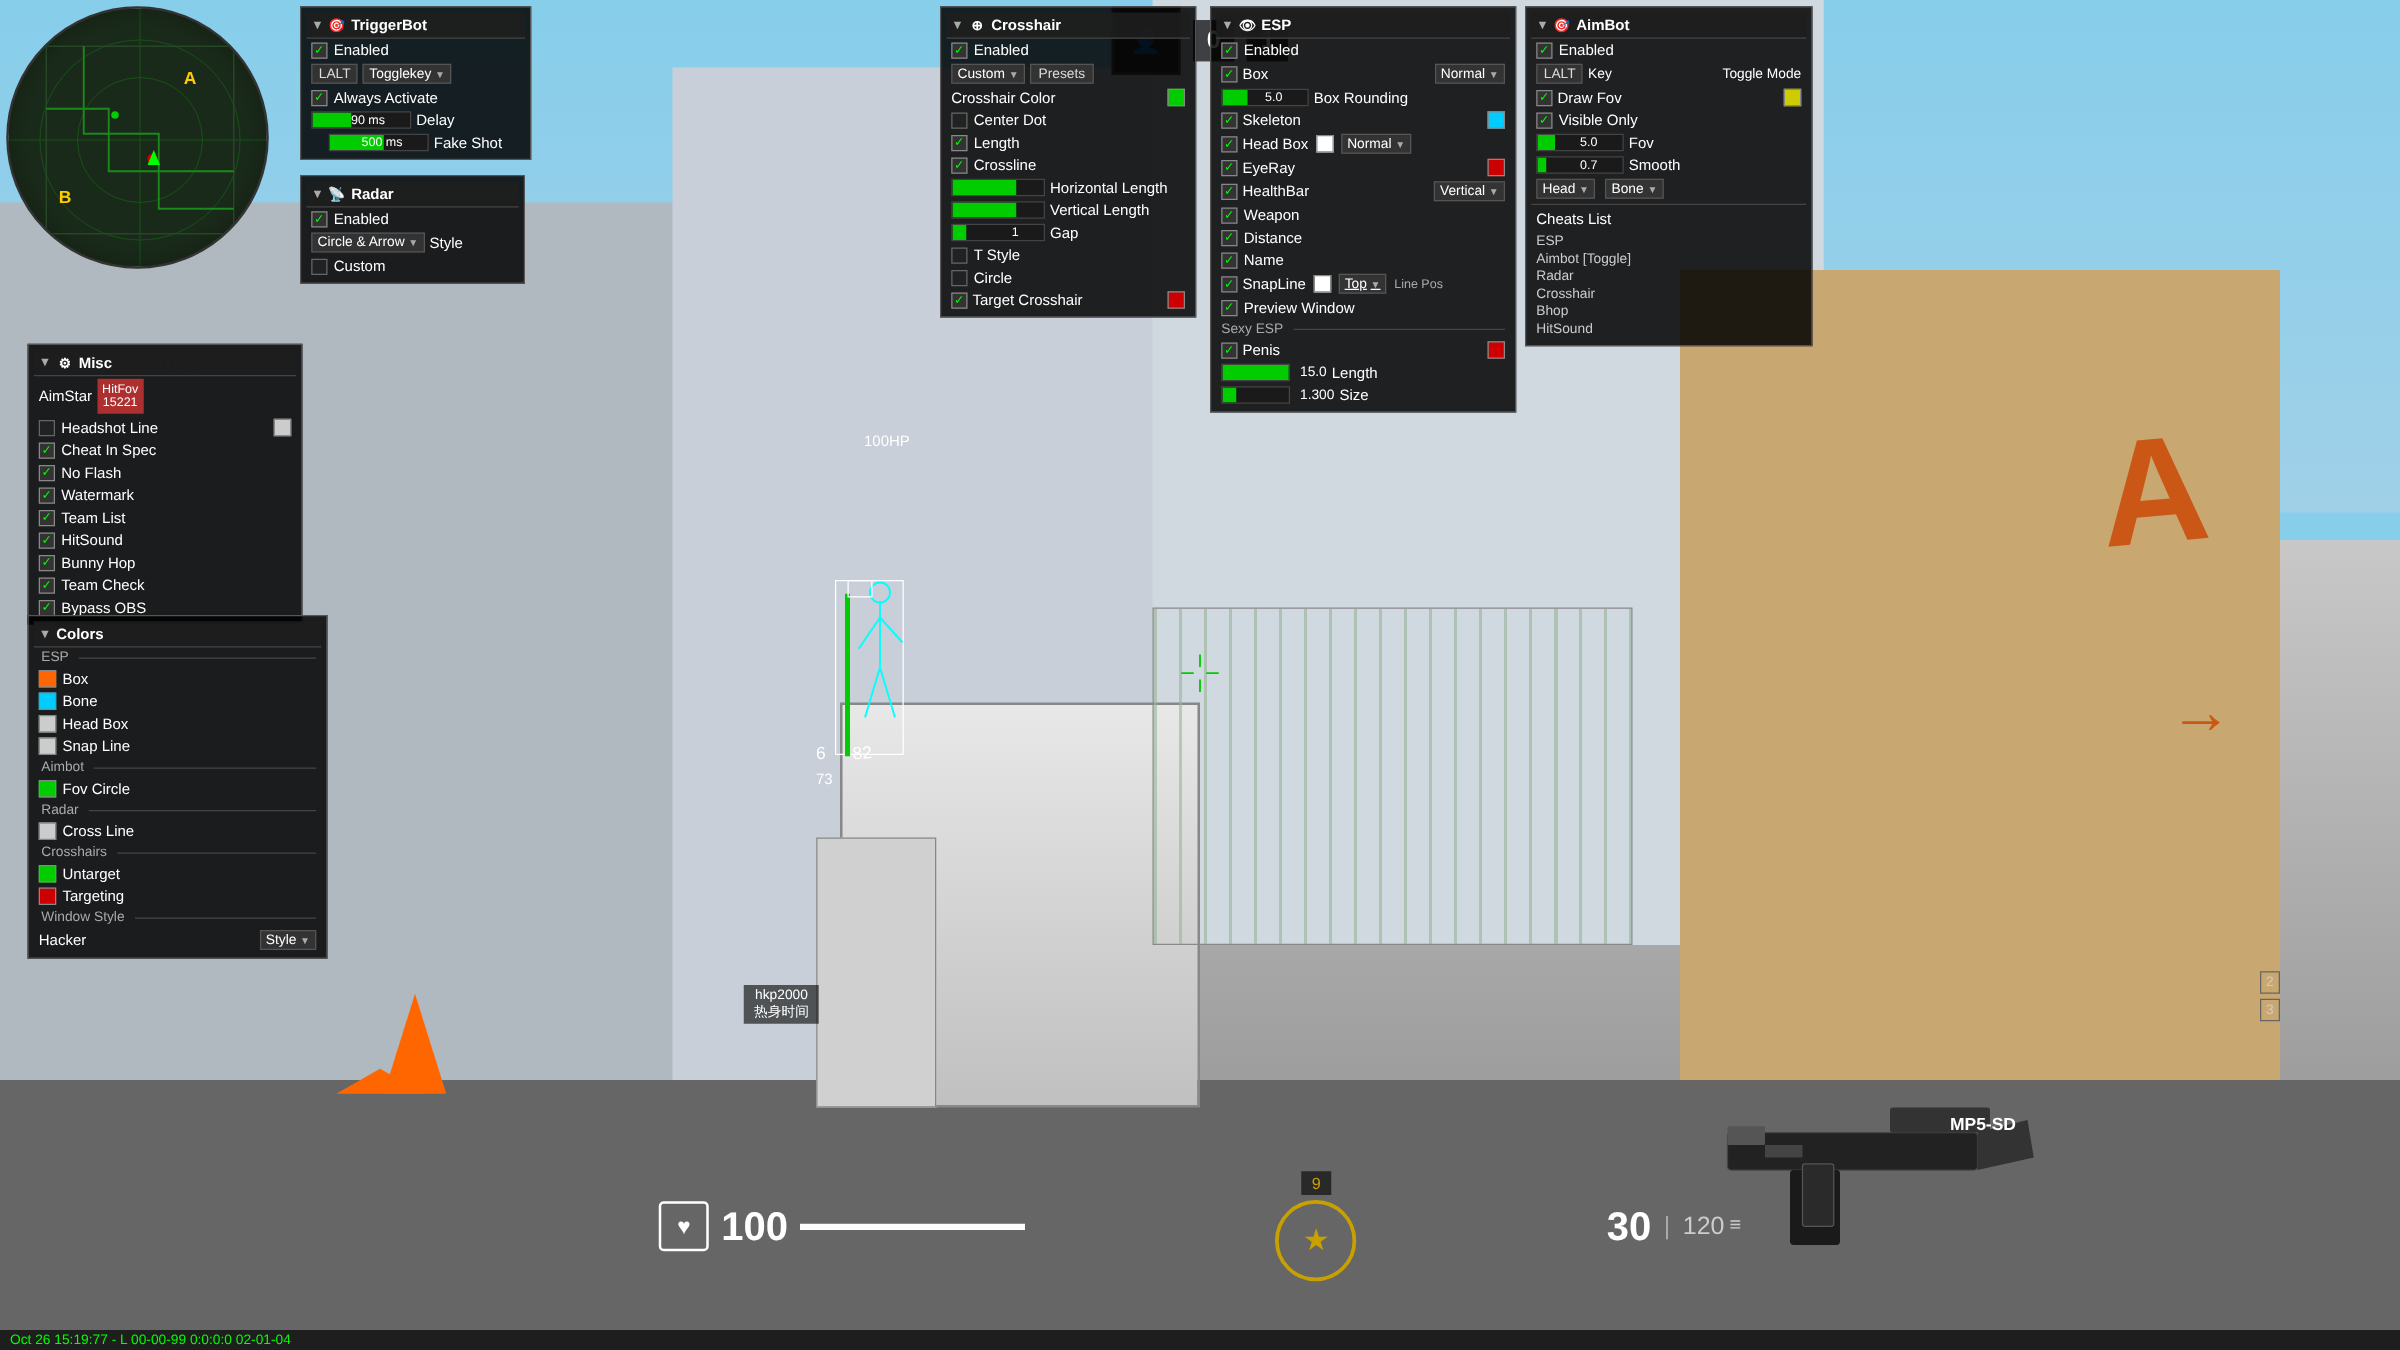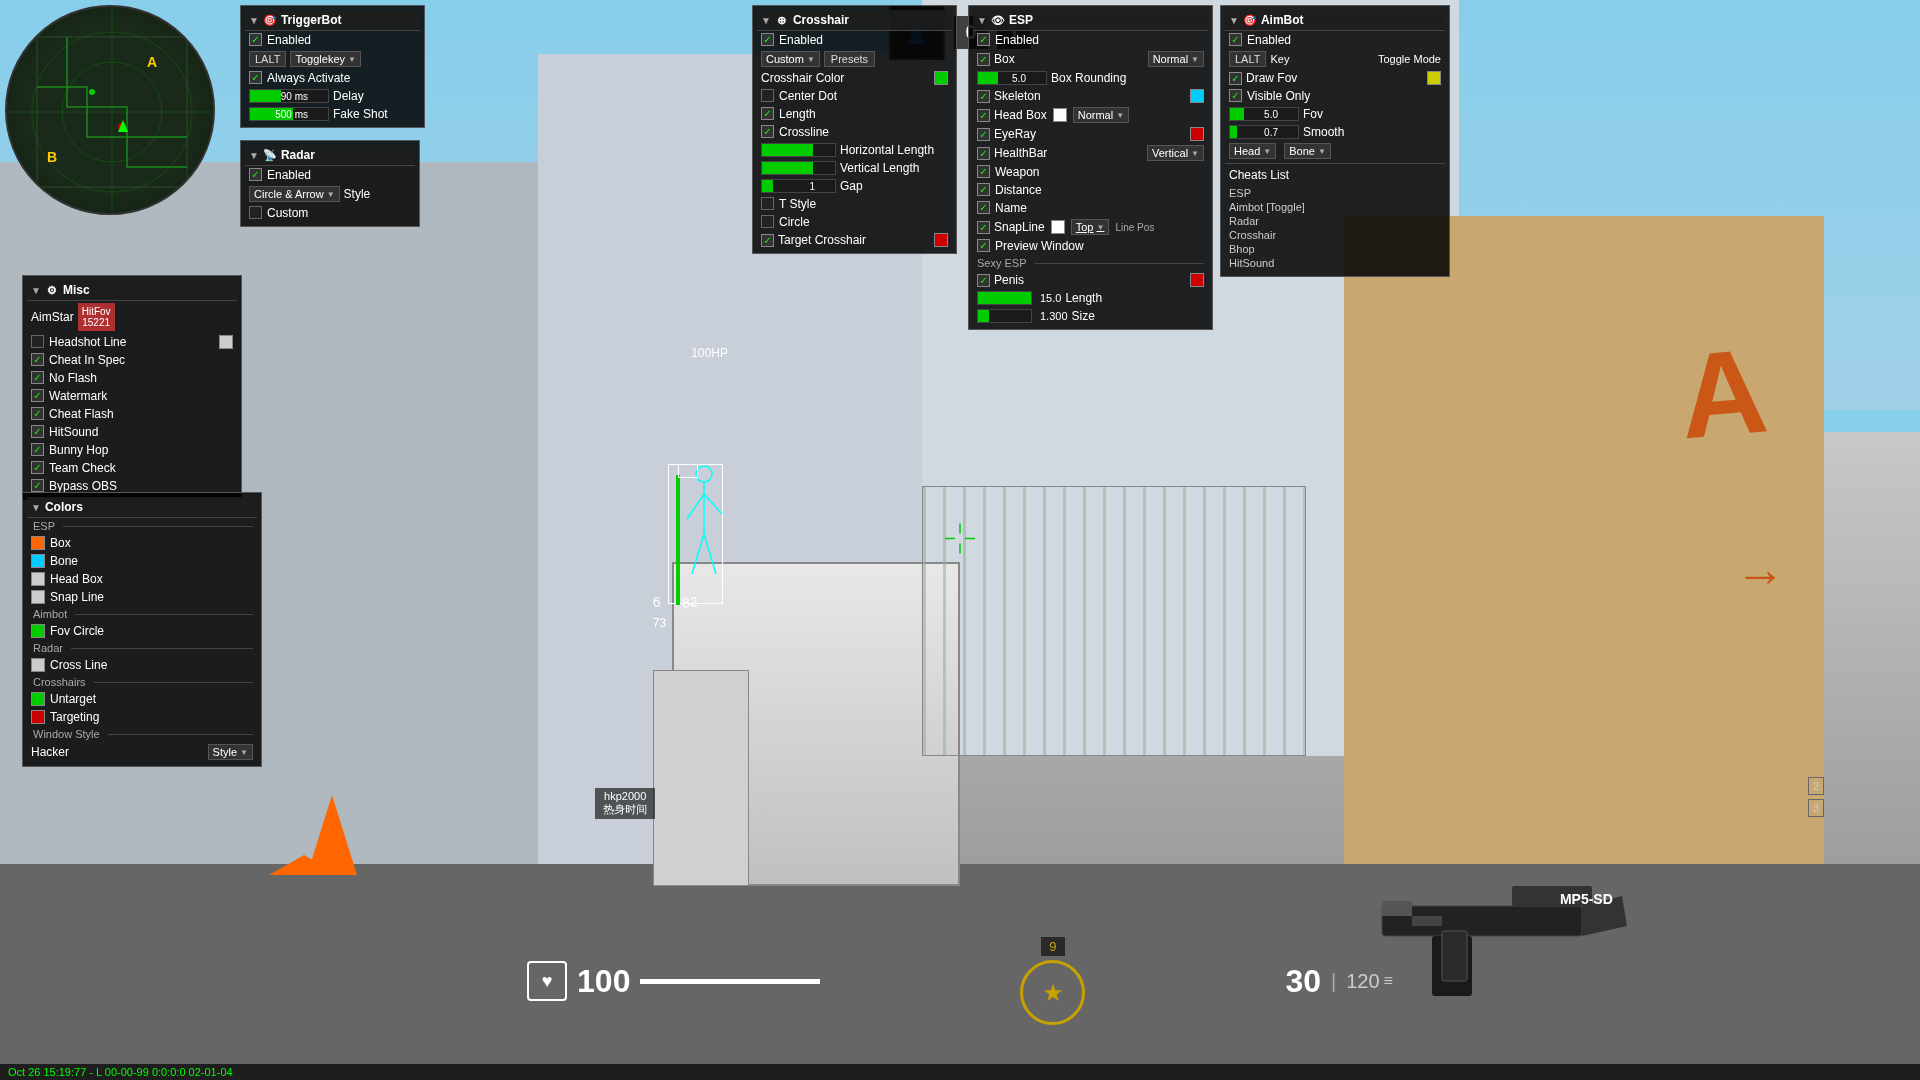--- a/index.html
+++ b/index.html
@@ -66,21 +66,21 @@
       height: 14px;
       display: inline-flex;
       align-items: center;
       justify-content: center;
       font-size: 11px;
     }
 
     
     .cb-row {
       display: flex;
-      align-items: flex-start;
+      align-items: center;
       gap: 5px;
       padding: 2px 4px;
       font-size: 12px;
     }
 
     .cb {
       width: 13px;
       height: 13px;
       border: 1px solid #666;
       background: #222;
@@ -440,21 +440,21 @@
     <span>Always Activate</span>
   </div>
   <div class="row-inline">
     <div class="slider-bar" style="width:80px;">
       <div class="slider-fill" style="width:40%;"></div>
       <span class="slider-val">90 ms</span>
     </div>
     <span>Delay</span>
   </div>
   <div class="row-inline">
-    <div class="slider-bar" style="width:80px;">
+    <div class="slider-bar" style="width:80px;margin-left:14px;">
       <div class="slider-fill" style="width:55%;"></div>
       <span class="slider-val">500 ms</span>
     </div>
     <span>Fake Shot</span>
   </div>
 </div>
 
 <div class="panel" id="panel-radar">
   <div class="panel-header">
     <span class="triangle">▼</span>
@@ -503,21 +503,21 @@
   <div class="cb-row">
     <span class="cb checked"></span>
     <span>No Flash</span>
   </div>
   <div class="cb-row">
     <span class="cb checked"></span>
     <span>Watermark</span>
   </div>
   <div class="cb-row">
     <span class="cb checked"></span>
-    <span>Cheat Flash</span>
+    <span>Team List</span>
   </div>
   <div class="cb-row">
     <span class="cb checked"></span>
     <span>HitSound</span>
   </div>
   <div class="cb-row">
     <span class="cb checked"></span>
     <span>Bunny Hop</span>
   </div>
   <div class="cb-row">

